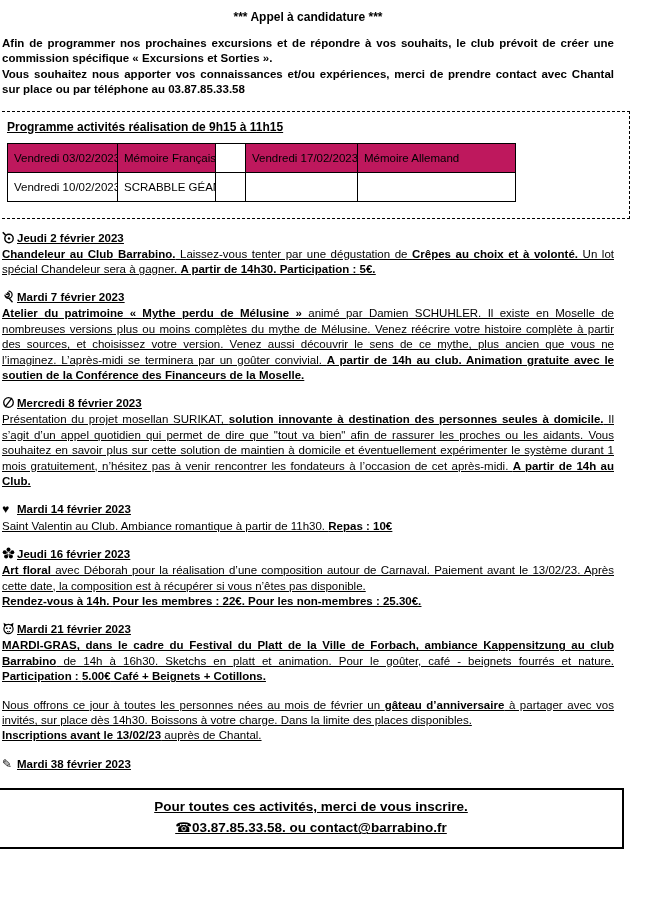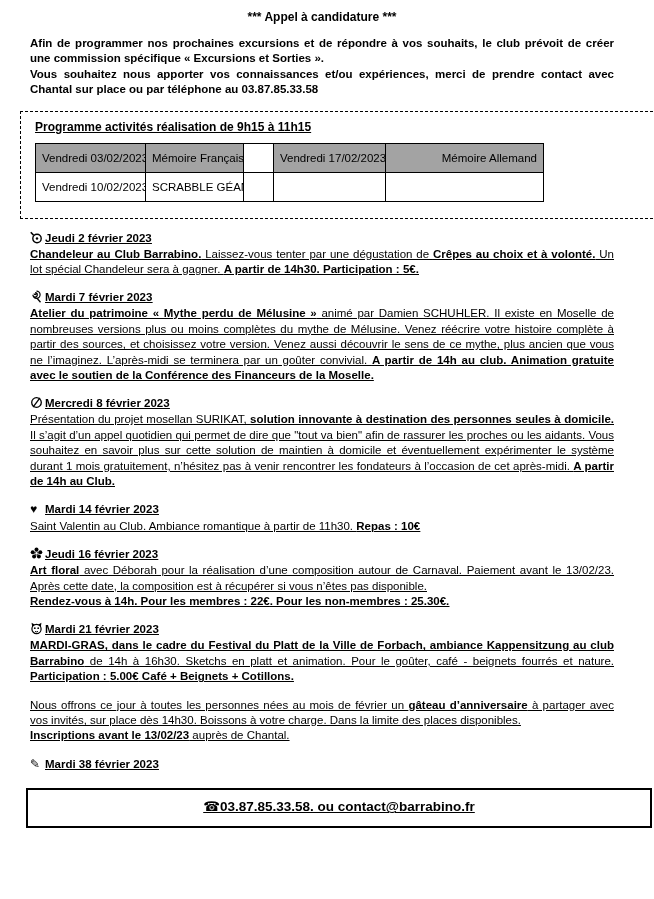--- a/index.html
+++ b/index.html
@@ -1,28 +1,28 @@
 <!DOCTYPE html>
 <html><head>
 <meta charset="utf-8">
 <style>
   html,body{margin:0;padding:0;background:#fff;}
   body{width:654px;height:899px;overflow:hidden;color:#000;
        font-family:"Liberation Sans","DejaVu Sans",sans-serif;
        font-size:11.5px;-webkit-font-smoothing:antialiased;}
-  .page{padding:6px 18px 0 30px;box-sizing:border-box;width:632px;}
+  .page{padding:6px 18px 0 2px;box-sizing:border-box;width:632px;}
   .doc-title{text-align:center;font-weight:bold;font-size:12px;margin:4px 0 12px 0;}
   .intro p{margin:0;font-weight:bold;text-align:justify;line-height:1.34;}
   .dashed-box{border:1px dashed #000;margin:13px 0 12px -10px;width:638px;
               box-sizing:border-box;padding:8px 12px 16px 12px;}
   .box-heading{font-weight:bold;text-decoration:underline;font-size:12px;margin:0 0 9px 2px;}
   table.prog{border-collapse:collapse;table-layout:fixed;width:508px;margin-left:2px;}
   table.prog td{border:1px solid #000;height:26px;padding:1px 6px;font-size:11.5px;
                 overflow:hidden;white-space:nowrap;}
-  td.shaded{background:#a3a3a3;text-align:right;}
+  td.shaded{background:#be185d;}
   .event{margin:0 0 13px 0;text-decoration:underline;}
   .event-heading{font-weight:bold;line-height:1.3;}
   .evicon{display:inline-block;width:15px;vertical-align:-2px;font-weight:normal;}
   .evicon svg{display:block;}
   .evicon.glyph{font-size:12px;vertical-align:0;width:15px;}
   .evdate{text-decoration:underline;}
   .event-body{margin:1px 0 0 0;text-align:justify;line-height:1.34;}
   .b{font-weight:bold;}
   .u{text-decoration:underline;}
   .footer-box{border:2px solid #000;margin:16px 0 0 -4px;width:626px;box-sizing:border-box;
@@ -142,16 +142,17 @@
     <p class="event-body"><span>Nous offrons ce jour à toutes les personnes nées au mois de février un </span><span class="b">gâteau d’anniversaire</span><span> à partager avec vos invités, sur place dès 14h30. Boissons à votre charge. Dans la limite des places disponibles.</span><br><span class="b">Inscriptions avant le 13/02/23</span><span> auprès de Chantal.</span></p>
   </div>
 
   <div class="event">
     <div class="event-heading">
       <span class="evicon glyph">✎</span><span class="evdate">Mardi 38 février 2023</span>
     </div>
   </div>
 
   <div class="footer-box">
+    <div class="footer-line">Pour toutes ces activités, merci de vous inscrire.</div>
     <div class="footer-line"><span>☎</span><span>03.87.85.33.58. ou contact@barrabino.fr</span></div>
   </div>
 
 </div>
 
 </body></html>

